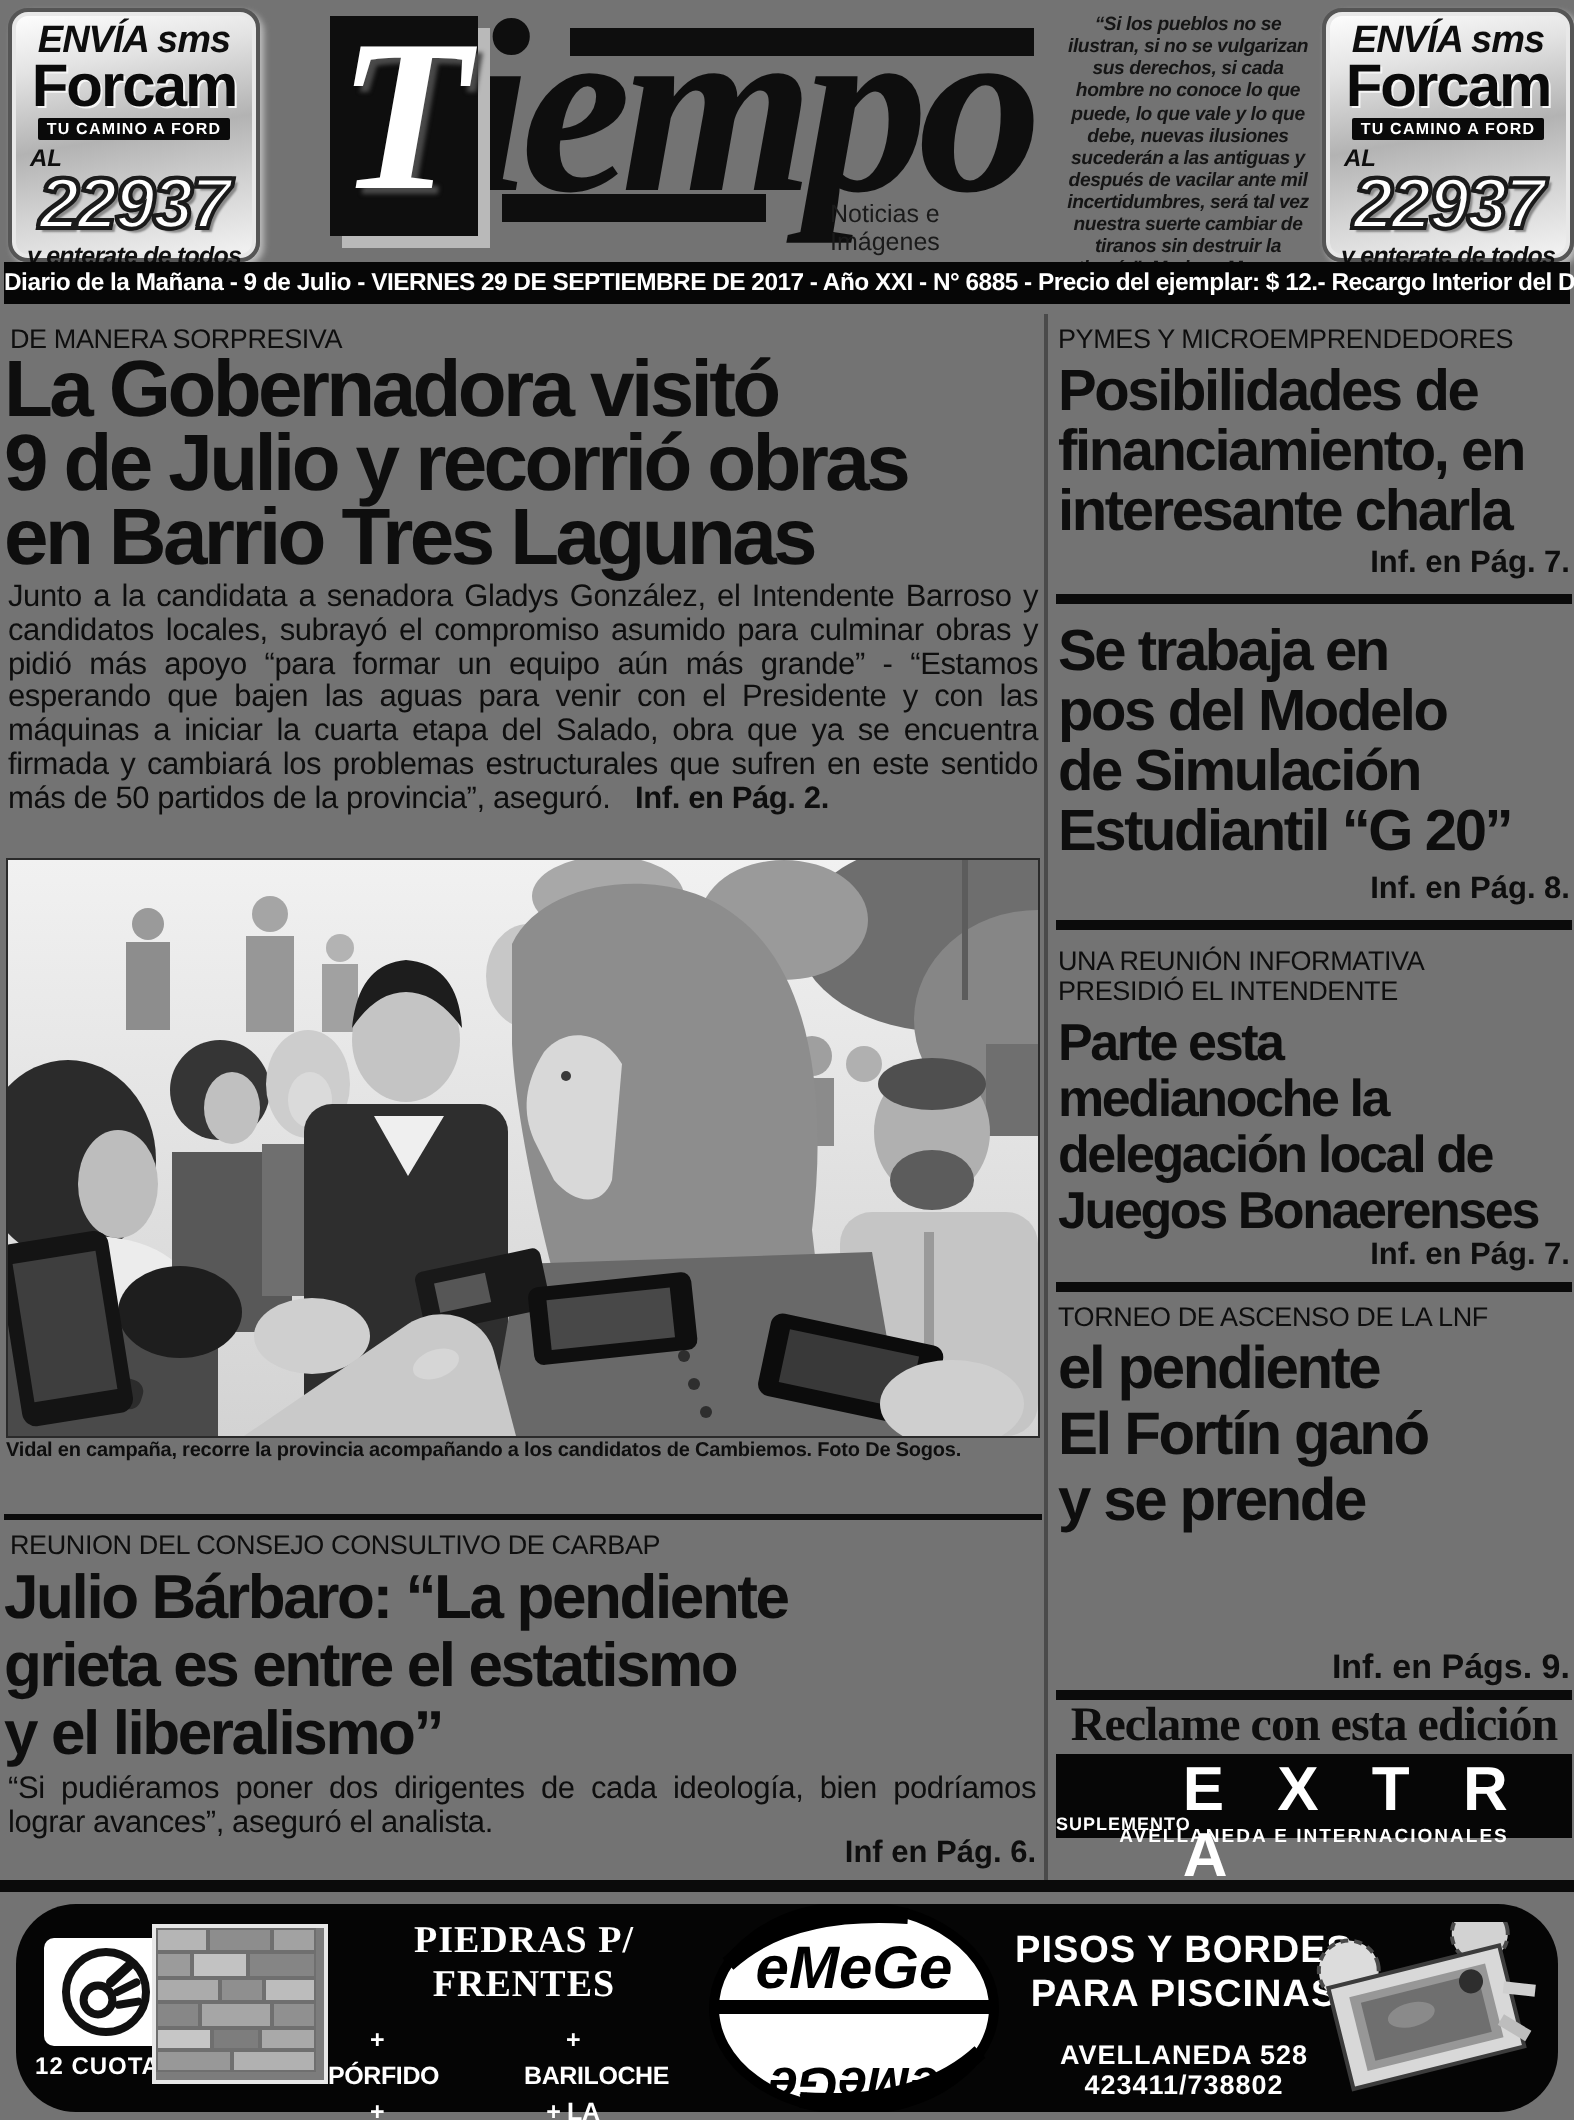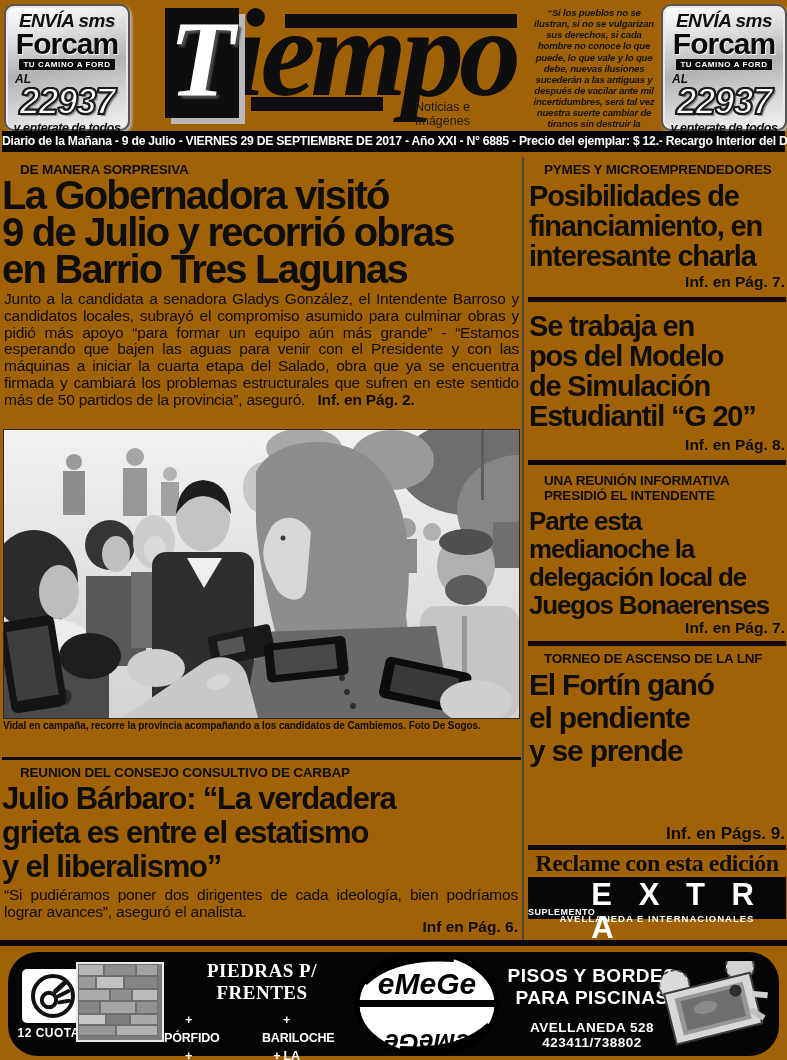--- a/index.html
+++ b/index.html
@@ -1,16 +1,16 @@
 <!DOCTYPE html>
 <html><head>
 <meta charset="utf-8">
 <style>
   html,body{margin:0;padding:0;background:#e9e9e9;}
-  .page{position:relative;width:787px;height:1060px;background:#a16207;overflow:hidden;
+  .page{position:relative;width:787px;height:1060px;background:#737373;overflow:hidden;
         font-family:"Liberation Sans","DejaVu Sans",sans-serif;color:#0e0e0e;}
   .abs{position:absolute;}
 
   
   .forcam{width:122px;height:123px;border-radius:10px;border:2px solid #555;
           background:linear-gradient(170deg,#ffffff 0%,#e3e3e3 22%,#b3b3b3 50%,#d2d2d2 72%,#f4f4f4 100%);
           box-shadow:inset 0 0 0 2px #e8e8e8, 2px 2px 3px #bbb;
           display:flex;flex-direction:column;align-items:center;text-align:center;}
   .forcam .envia{font-style:italic;font-weight:bold;font-size:19px;letter-spacing:-0.5px;margin-top:5px;line-height:1;}
   .forcam .brand{font-weight:bold;font-size:30px;letter-spacing:-1px;line-height:0.92;color:#0a0a0a;text-shadow:1px 1px 0 #f5f5f5;}
@@ -36,21 +36,21 @@
 
   .quote{left:531px;top:7px;width:126px;height:120px;text-align:center;
          font-size:9.6px;font-weight:bold;font-style:italic;line-height:1.16;letter-spacing:-0.2px;color:#151515;}
 
   
   .dateline{left:2px;top:131px;width:783px;height:21px;background:#060606;color:#fff;
             font-size:12.2px;font-weight:bold;letter-spacing:-0.25px;line-height:21px;text-align:center;white-space:nowrap;}
 
   
   .vdiv{left:522px;top:157px;width:2px;height:784px;background:#4a4a4a;}
-  .kicker{font-size:13.5px;font-weight:bold;letter-spacing:-0.2px;margin-left:15px;}
+  .kicker{font-size:13.5px;font-weight:normal;letter-spacing:-0.2px;}
   .ref{font-weight:bold;font-size:15.5px;text-align:right;}
   .h-lead{font-weight:bold;font-size:40px;line-height:37px;letter-spacing:-1.8px;white-space:nowrap;}
   .bodytxt{font-size:15.5px;line-height:16.8px;text-align:justify;letter-spacing:-0.2px;}
   .bodytxt b{white-space:nowrap;}
   .caption{font-size:10px;font-weight:bold;letter-spacing:-0.1px;}
   .hrule{background:#0b0b0b;}
   .h-carbap{font-weight:bold;font-size:31px;line-height:34px;letter-spacing:-1.2px;white-space:nowrap;}
 
   .rc{left:529px;width:256px;}
   .rh1{font-weight:bold;font-size:29px;line-height:30px;letter-spacing:-1.2px;white-space:nowrap;}
@@ -228,21 +228,21 @@
       <ellipse cx="472" cy="272" rx="36" ry="22" fill="#cfcfcf"></ellipse>
       <ellipse cx="214" cy="252" rx="12" ry="7" fill="#d6d6d6" transform="rotate(-20 214 252)"></ellipse>
     </svg>
   </div>
   <div class="abs caption" style="left:3px;top:720px;width:516px;">Vidal en campaña, recorre la provincia acompañando a los candidatos de Cambiemos. Foto De Sogos.</div>
 
   <div class="abs hrule" style="left:2px;top:757px;width:519px;height:3px;"></div>
 
   <div class="abs kicker" style="left:5px;top:765px;">REUNION DEL CONSEJO CONSULTIVO DE CARBAP</div>
   <div class="abs" style="left:2px;top:782px;">
-    <div class="h-carbap">Julio Bárbaro: “La verdadera</div>
+    <div class="h-carbap">Julio Bárbaro: “La pendiente</div>
     <div class="h-carbap">grieta es entre el estatismo</div>
     <div class="h-carbap">y el liberalismo”</div>
   </div>
   <div class="abs bodytxt" style="left:4px;top:887px;width:514px;">“Si pudiéramos poner dos dirigentes de cada ideología, bien podríamos lograr avances”, aseguró el analista.</div>
   <div class="abs ref" style="left:4px;top:918px;width:514px;">Inf en Pág. 6.</div>
 
   <div class="abs rc kicker" style="top:162px;">PYMES Y MICROEMPRENDEDORES</div>
   <div class="abs rc" style="top:181px;">
     <div class="rh1">Posibilidades de</div>
     <div class="rh1">financiamiento, en</div>
@@ -268,22 +268,22 @@
     <div class="rh3">Parte esta</div>
     <div class="rh3">medianoche la</div>
     <div class="rh3">delegación local de</div>
     <div class="rh3">Juegos Bonaerenses</div>
   </div>
   <div class="abs rc ref" style="top:619px;">Inf. en Pág. 7.</div>
   <div class="abs rsep" style="top:641px;"></div>
 
   <div class="abs rc kicker" style="top:651px;">TORNEO DE ASCENSO DE LA LNF</div>
   <div class="abs rc" style="top:668px;">
+    <div class="rh4">el pendiente</div>
     <div class="rh4">El Fortín ganó</div>
-    <div class="rh4">el pendiente</div>
     <div class="rh4">y se prende</div>
   </div>
   <div class="abs rc ref-big" style="top:824px;">Inf. en Págs. 9.</div>
   <div class="abs rsep" style="top:845px;"></div>
 
   <div class="abs reclame">Reclame con esta edición</div>
   <div class="abs extrabox">
     <div class="extrarow">
       <span class="suplemento">SUPLEMENTO</span>
       <span class="extraword">E X T R A</span>

